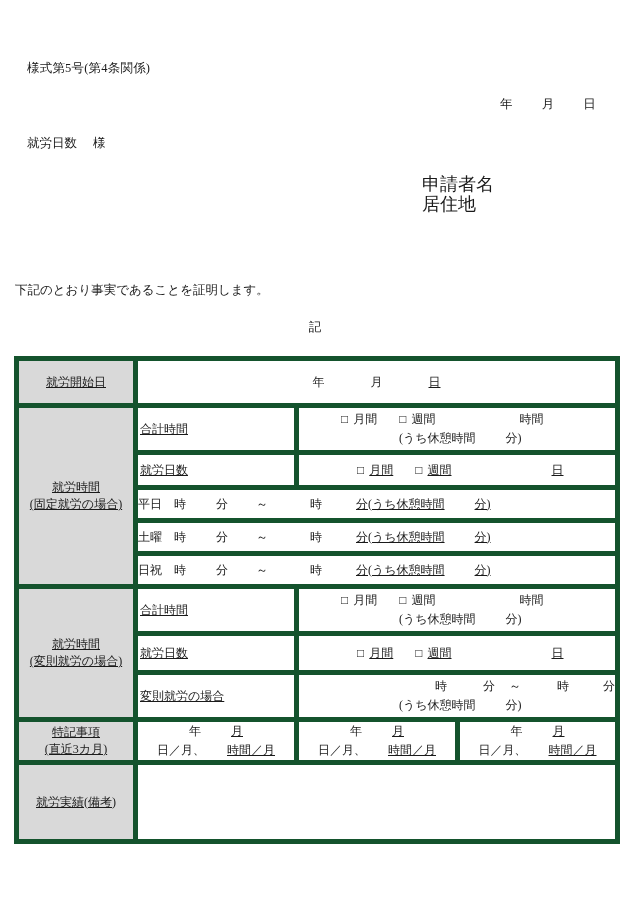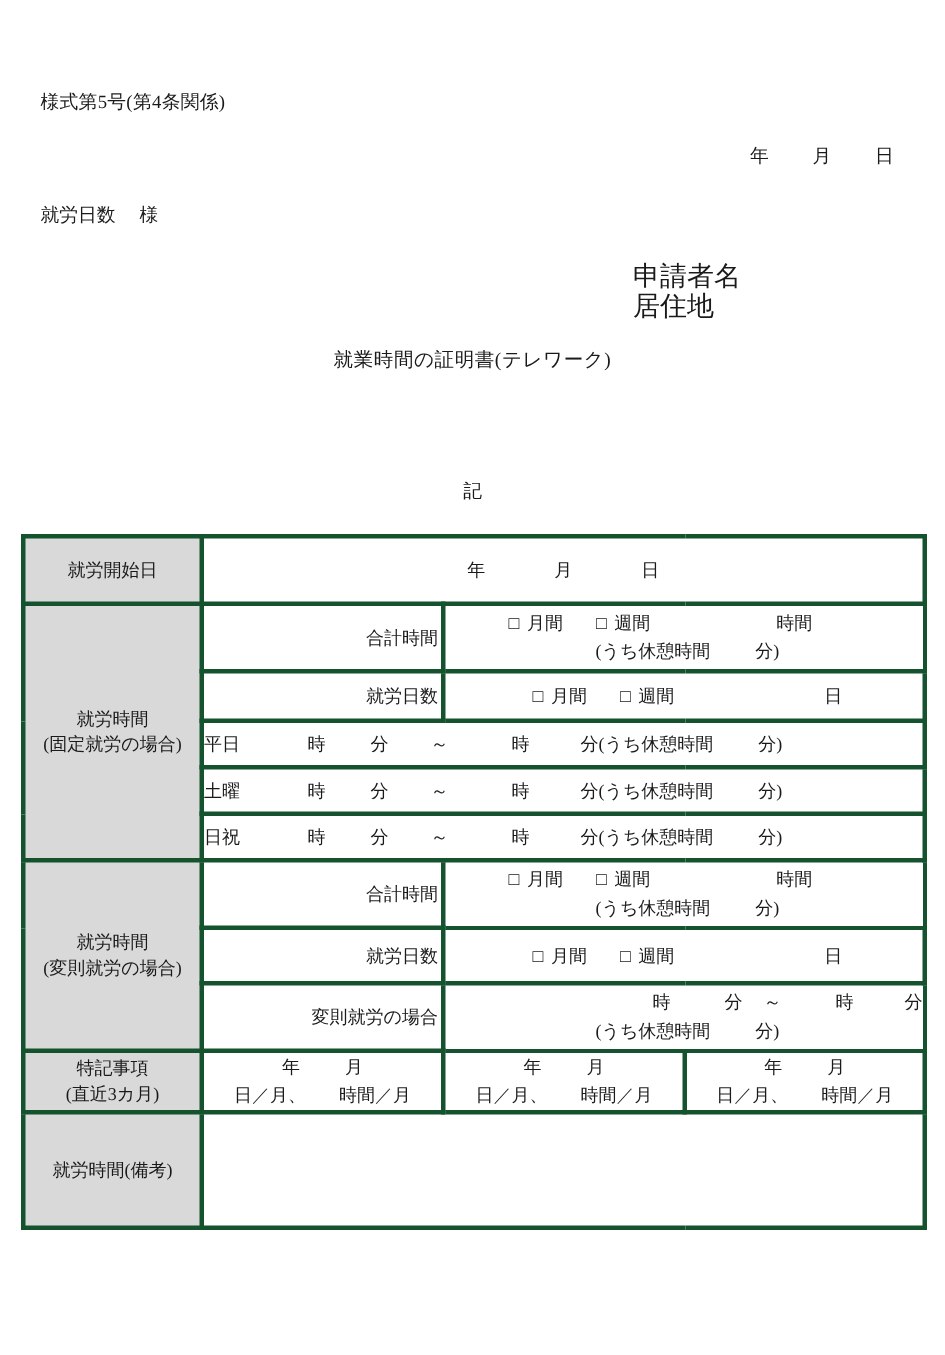--- a/index.html
+++ b/index.html
@@ -95,34 +95,35 @@
   .form-table {
     position: absolute;
     left: 14px;
     top: 356px;
     width: 601px;
     border-collapse: collapse;
     table-layout: fixed;
     font-size: 12px;
   }
   .form-table td {
-    border: 3px solid #14532d;
+    border: 5px solid #14532d;
     padding: 0;
     vertical-align: middle;
     background: #ffffff;
+    text-decoration: underline;
   }
   .form-table td.hdr {
     background: #d9d9d9;
     text-align: center;
     font-size: 12px;
     line-height: 17px;
     padding: 2px 2px;
   }
   .form-table td.sub {
-    text-align: right;
+    text-align: left;
     font-size: 12px;
     padding: 2px 2px;
     margin-left: 20px;
   }
   .cell-pad {
     padding: 4px 6px;
   }
 
   
   .two-line {
@@ -146,21 +147,21 @@
   .sp-22 { display: inline-block; width: 22px; }
   .sp-30 { display: inline-block; width: 30px; }
   .sp-42 { display: inline-block; width: 42px; }
 
   .row-daily {
     height: 28px;
     font-size: 12px;
     white-space: nowrap;
     padding-left: 110px;
   }
-  .row-daily .lbl { display: inline-block; width: 69px; }
+  .row-daily .lbl { display: inline-block; width: 36px; }
   .row-daily .t1  { display: inline-block; width: 42px; }
   .row-daily .t2  { display: inline-block; width: 40px; }
   .row-daily .tilde { display: inline-block; width: 54px; }
   .row-daily .t3  { display: inline-block; width: 46px; }
 
   .perf-cell {
     text-align: center;
     font-size: 12px;
     line-height: 19px;
     padding: 4px 2px;
@@ -201,22 +202,22 @@
 
   <div class="addressee">
     <span>就労日数</span><span class="sama">様</span>
   </div>
 
   <div class="applicant-block">
     <div>申請者名</div>
     <div>居住地</div>
   </div>
 
-  <div class="doc-title">就業時間の証明書(テレワーク)</div>
-
+
+  <div class="statement">下記のとおり事実であることを証明します。</div>
 
   <div class="ki">記</div>
 
   <table class="form-table">
     <colgroup>
       <col style="width:119px">
       <col style="width:161px">
       <col style="width:161px">
       <col style="width:160px">
     </colgroup>
@@ -330,20 +331,20 @@
           <div class="l1">
             <span class="yy">年</span><span>月</span>
           </div>
           <div class="l2">
             <span class="dd">日／月、</span><span>時間／月</span>
           </div>
         </td>
       </tr>
 
       <tr>
-        <td class="hdr note-cell">就労時間(備考)</td>
+        <td class="hdr note-cell">就労実績(備考)</td>
         <td class="note-cell cell-pad" colspan="3"></td>
       </tr>
 
     </tbody>
   </table>
 
 </div>
 
 </body></html>

